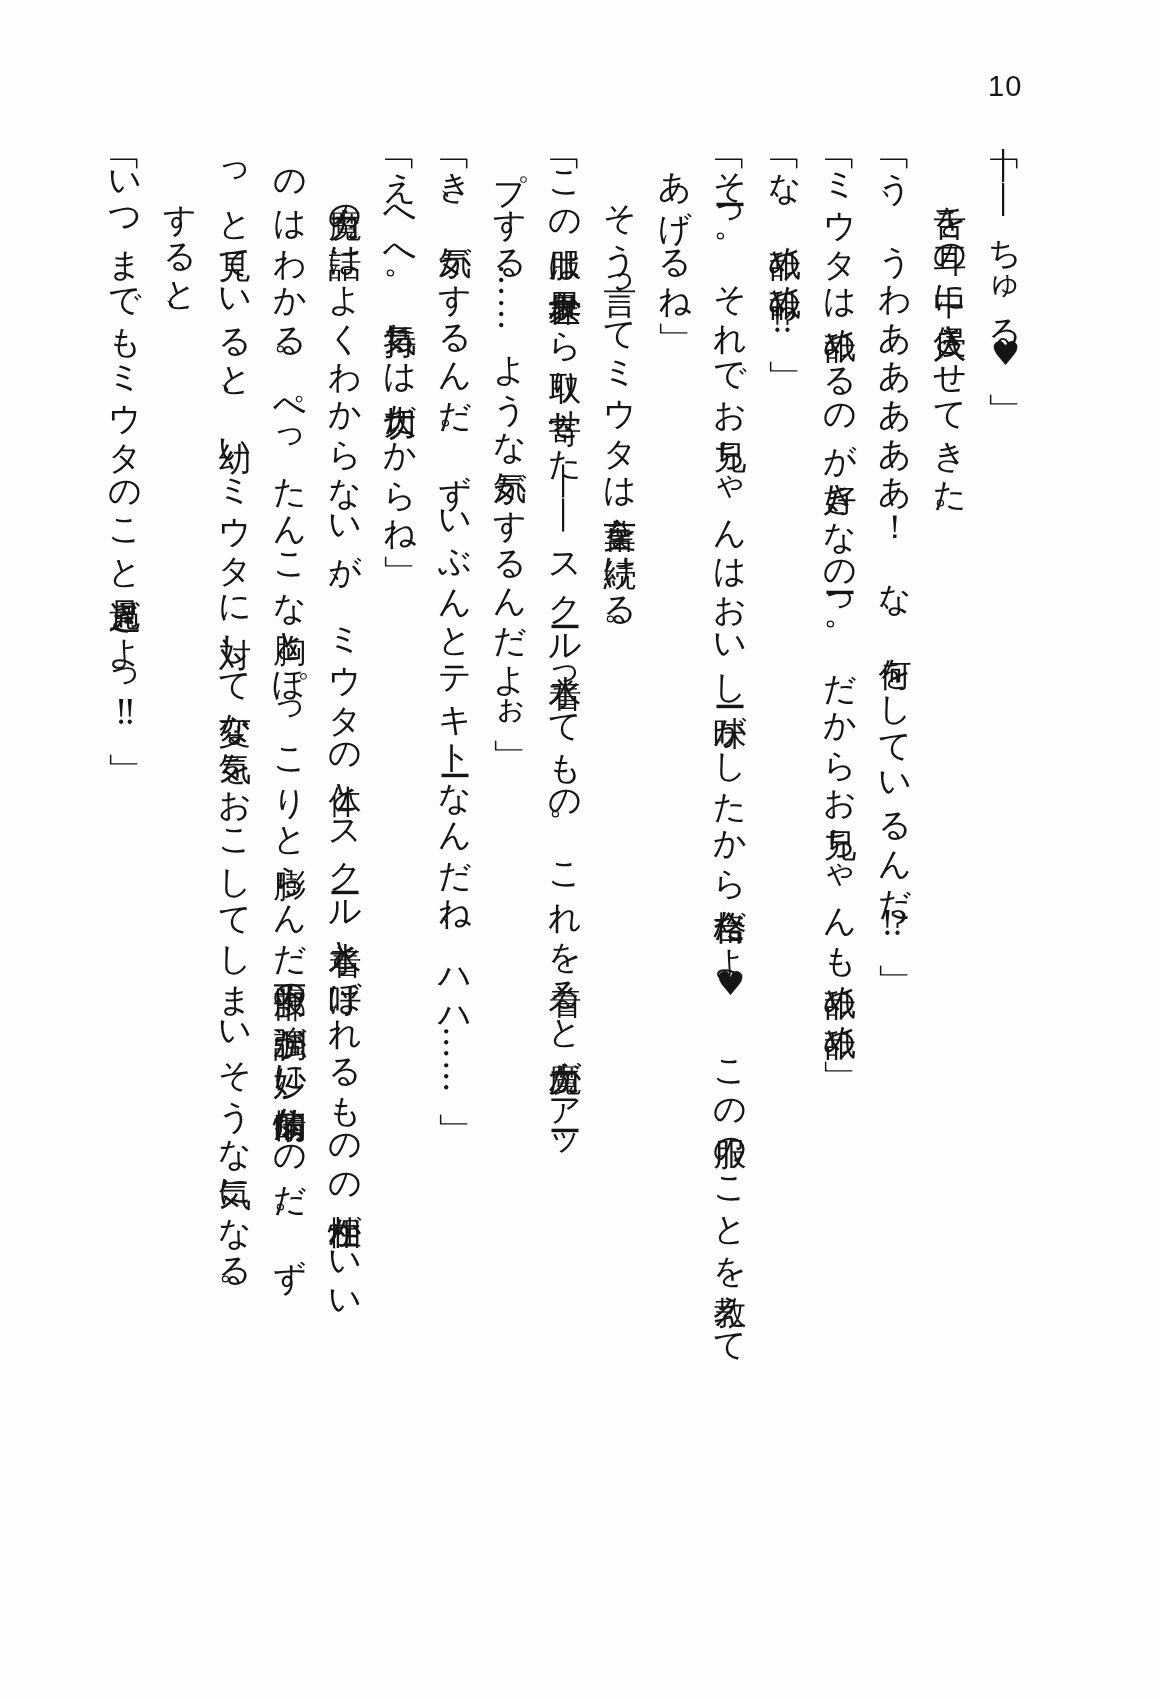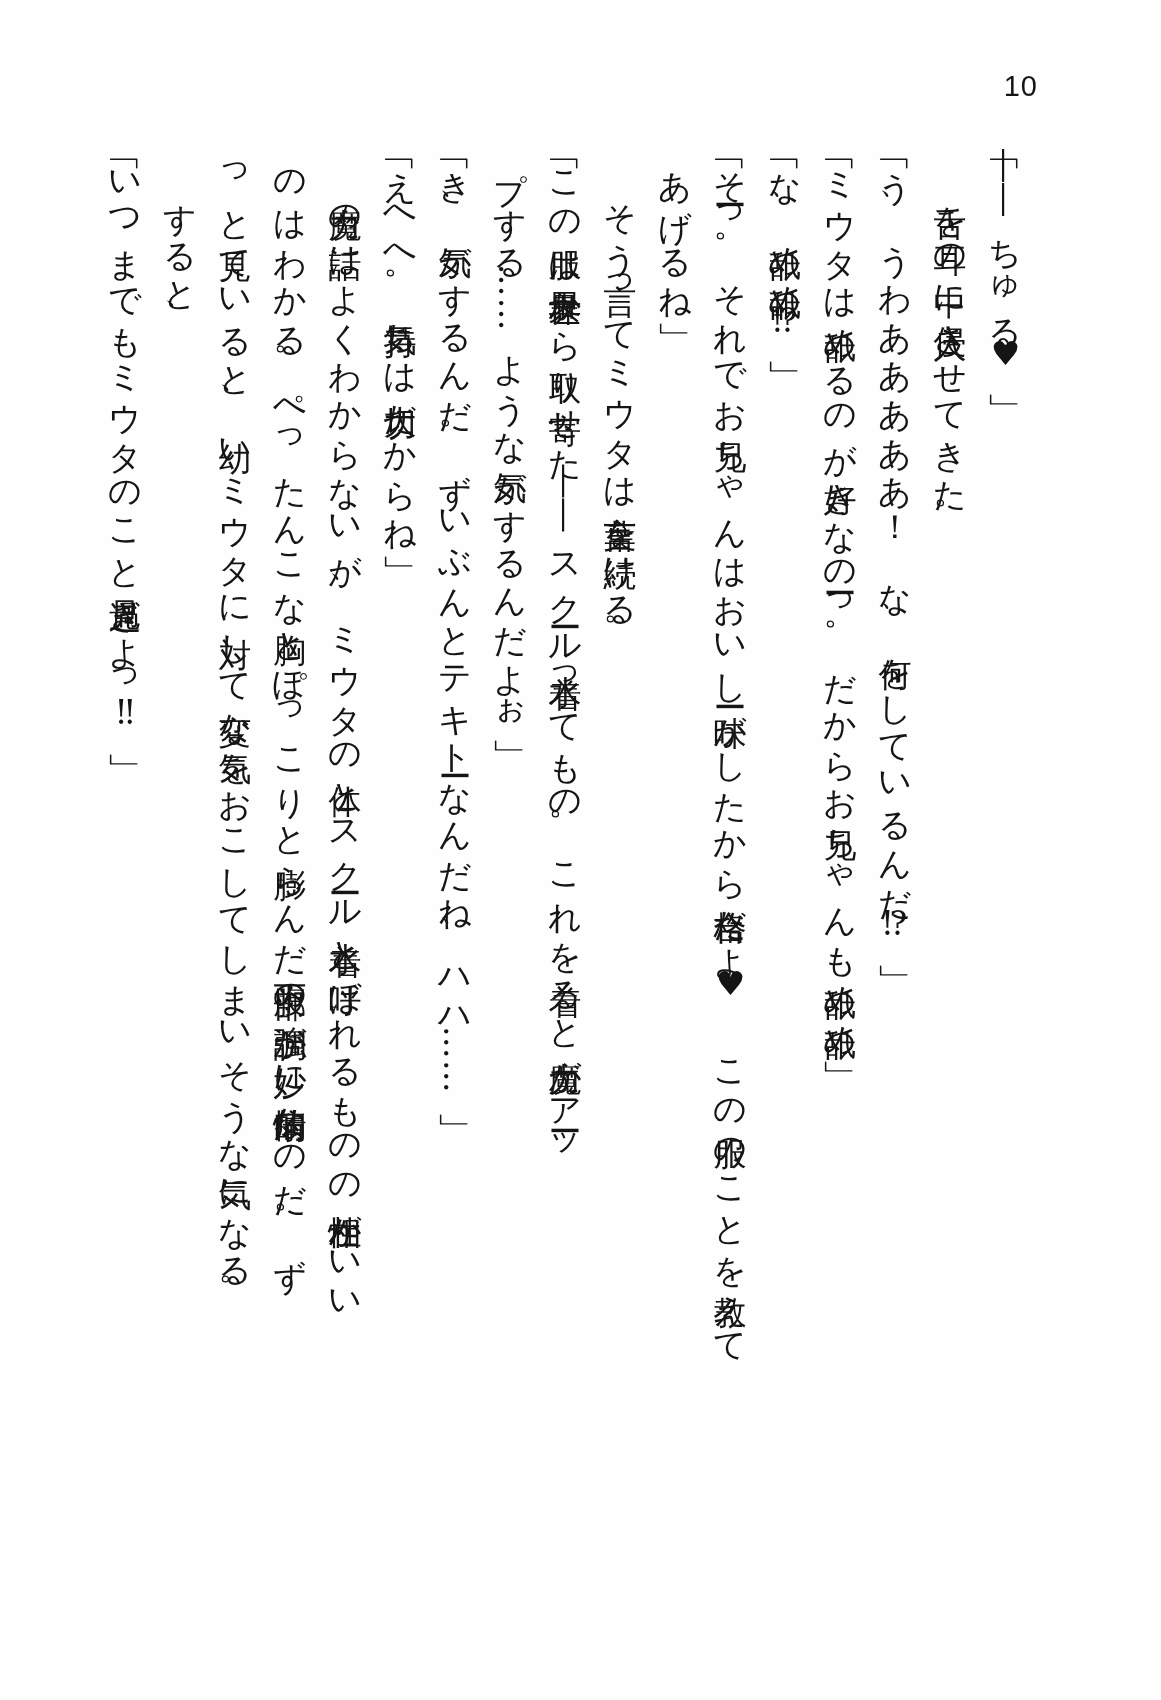--- a/index.html
+++ b/index.html
@@ -17,21 +17,21 @@
   .page {
     position: absolute;
     inset: 0;
     background: #fefefe;
   }
   .page-number {
     position: absolute;
     top: 70px;
     left: 988px;
     width: 50px;
-    text-align: right;
+    text-align: left;
     font-family: "Liberation Sans", sans-serif;
     font-size: 29px;
     font-weight: 400;
     color: #151515;
     letter-spacing: 1px;
   }
   .text-block {
     position: absolute;
     top: 148px;
     right: 128px;

